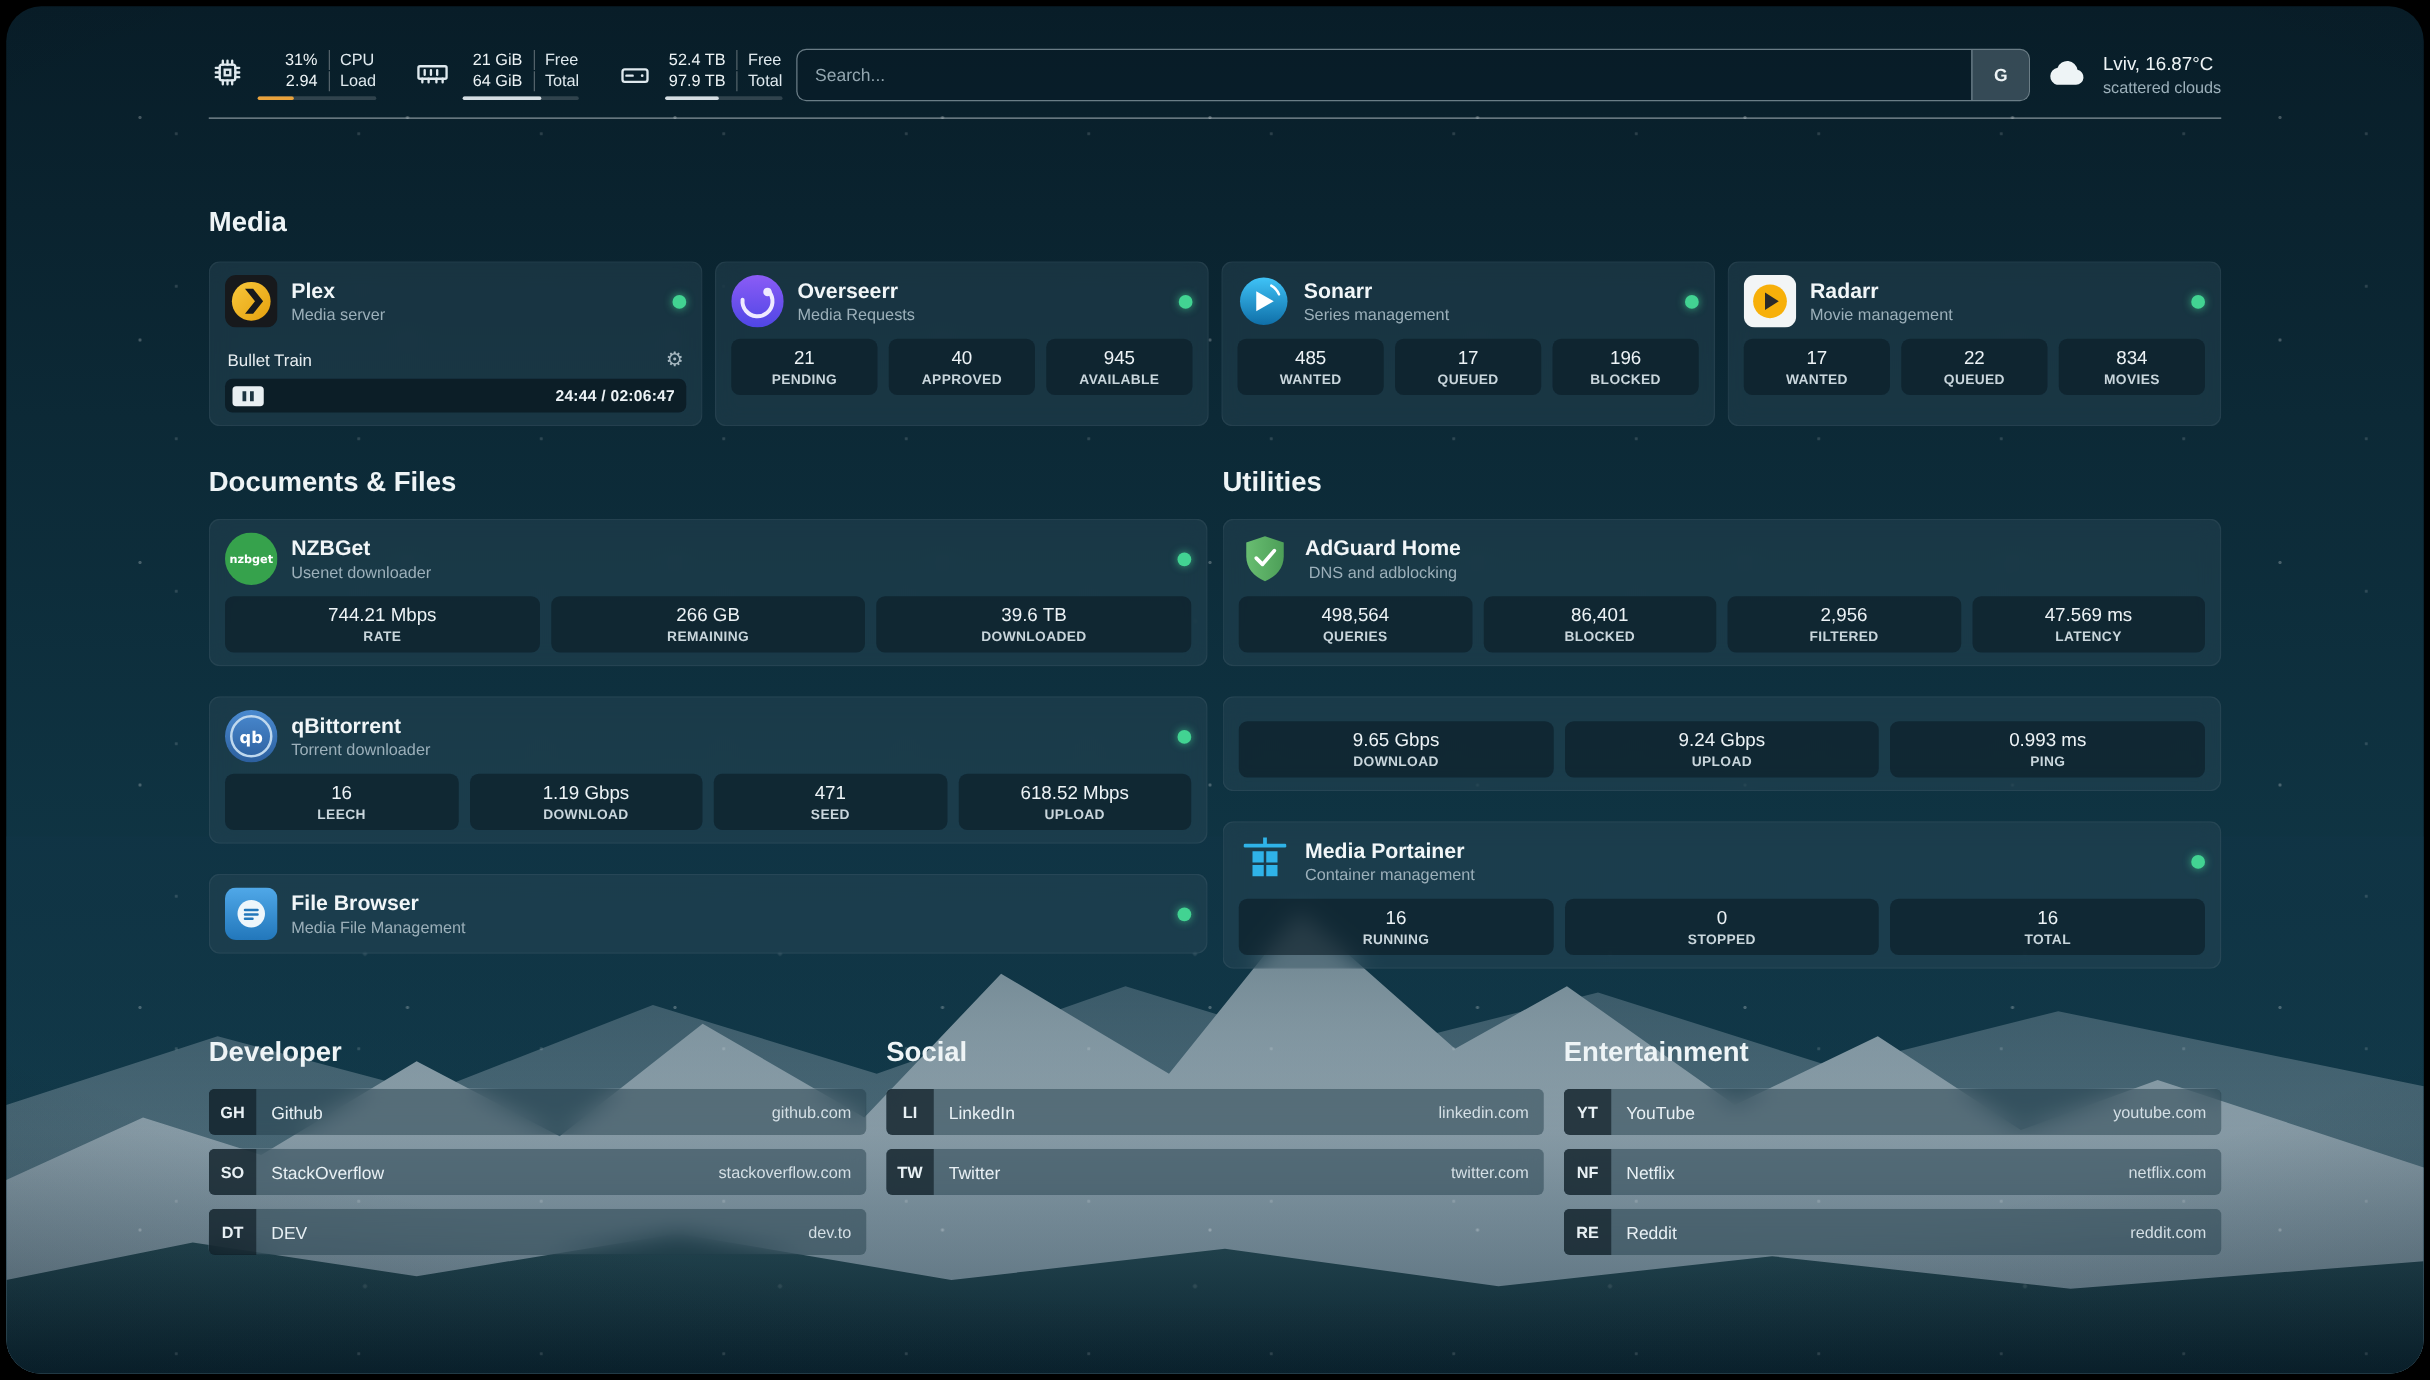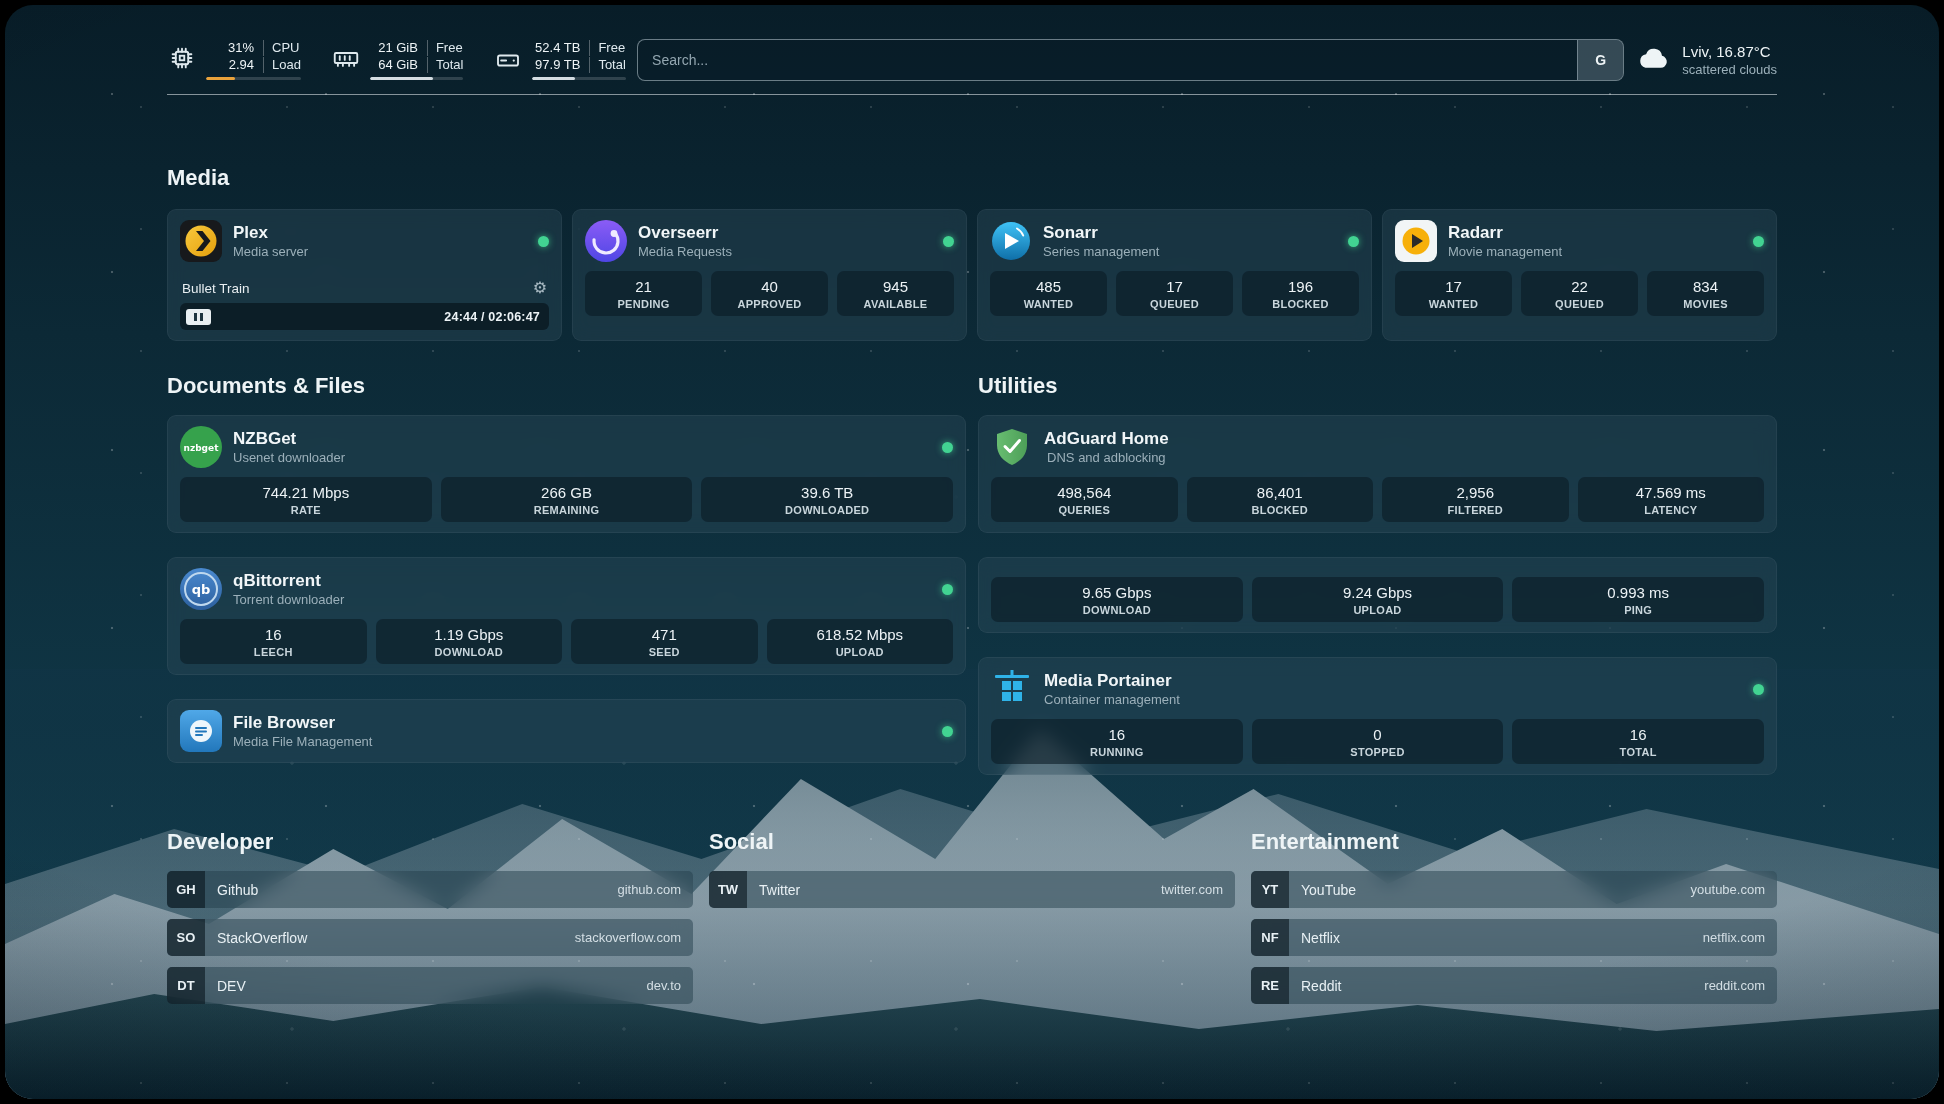--- a/index.html
+++ b/index.html
@@ -561,20 +561,25 @@
         <div class="link-row">
           <span class="link-badge">DT</span>
           <span class="link-name">DEV</span>
           <span class="link-domain">dev.to</span>
         </div>
       </div>
 
       <div class="col">
         <h2 class="section-h">Social</h2>
         <div class="link-row">
+          <span class="link-badge">LI</span>
+          <span class="link-name">LinkedIn</span>
+          <span class="link-domain">linkedin.com</span>
+        </div>
+        <div class="link-row">
           <span class="link-badge">TW</span>
           <span class="link-name">Twitter</span>
           <span class="link-domain">twitter.com</span>
         </div>
       </div>
 
       <div class="col">
         <h2 class="section-h">Entertainment</h2>
         <div class="link-row">
           <span class="link-badge">YT</span>

